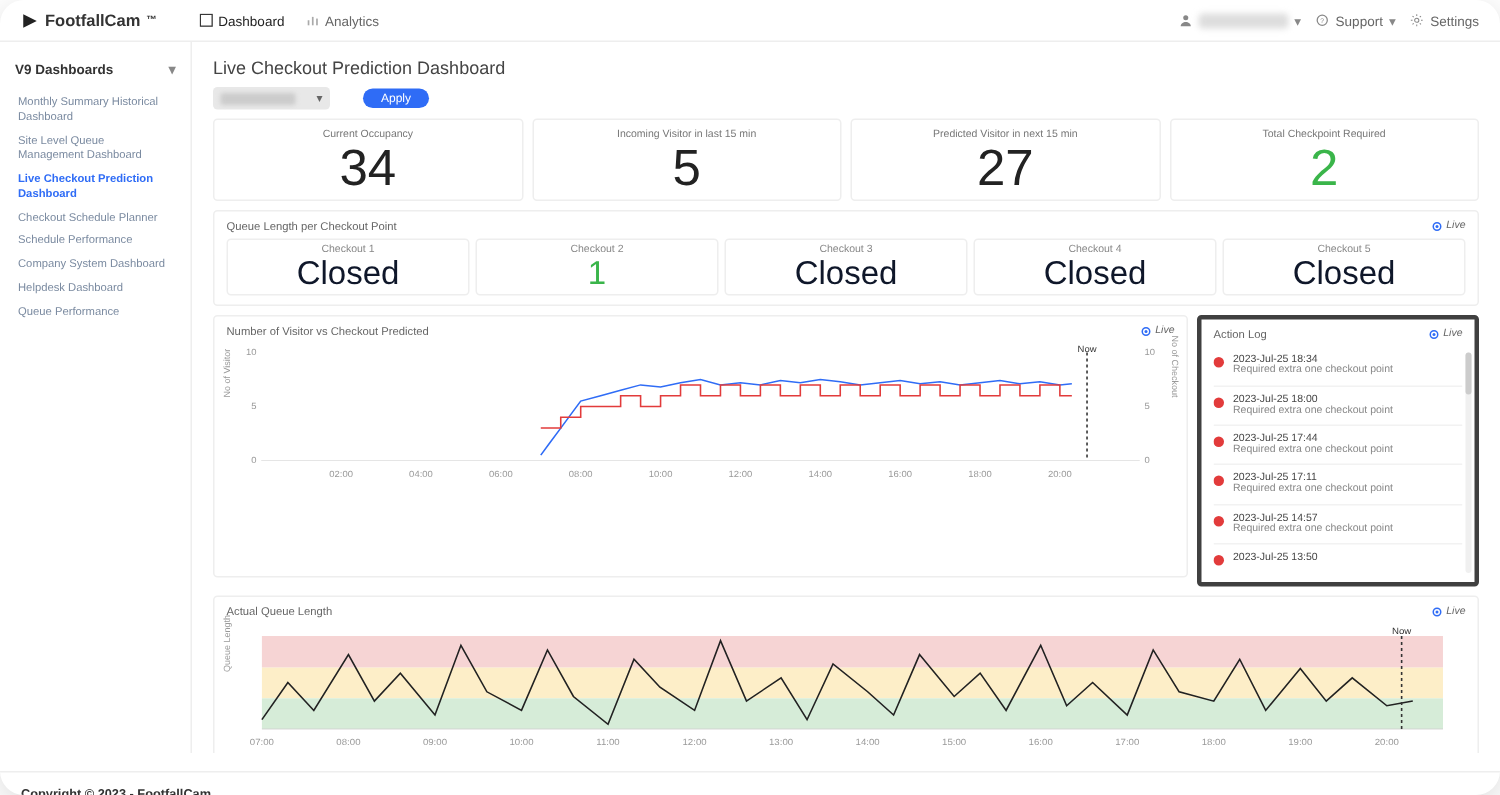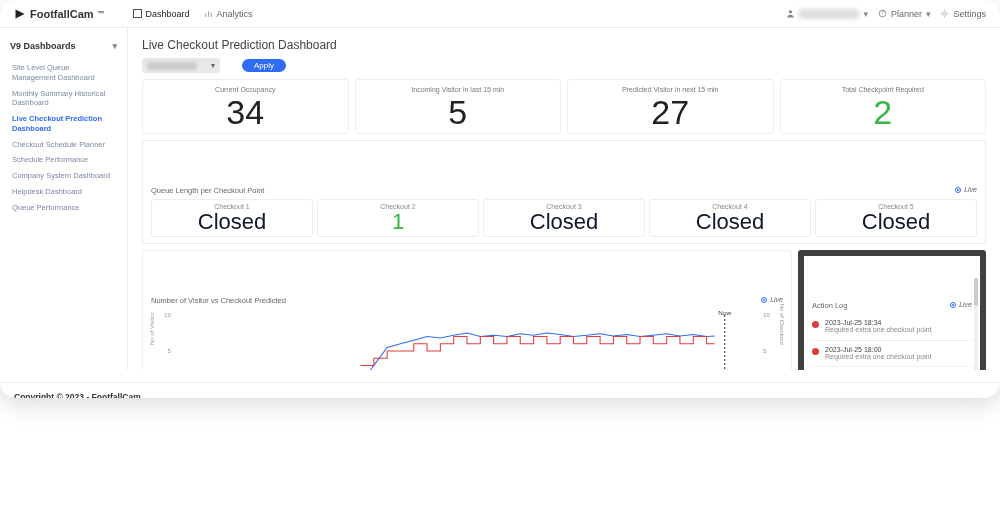--- a/index.html
+++ b/index.html
@@ -1,17 +1,17 @@
 <!DOCTYPE html>
 <html><head>
 <meta charset="utf-8">
 <style>
 * { margin: 0; padding: 0; box-sizing: border-box; }
 body { font-family: -apple-system, BlinkMacSystemFont, "Segoe UI", Arial, sans-serif; background: #fff; width: 1000px; height: 530px; overflow: hidden; font-size: 10px; color: #333; }
-.frame { width: 1000px; height: 398px; background: #fff; border-radius: 16px; box-shadow: 0 6px 24px rgba(0,0,0,0.15); overflow: hidden; position: relative; }
+.frame { width: 1000px; height: 530px; background: #fff; border-radius: 16px; box-shadow: 0 6px 24px rgba(0,0,0,0.15); overflow: hidden; position: relative; }
 
 
 .topbar { height: 28px; display: flex; align-items: center; padding: 0 14px; border-bottom: 1px solid #eee; }
 .brand { display: flex; align-items: center; gap: 4px; font-weight: 700; font-size: 11px; }
 .brand svg { width: 12px; height: 12px; }
 .topnav { display: flex; align-items: flex-start; gap: 14px; margin-left: 28px; font-size: 9px; }
 .topnav-item { display: flex; align-items: center; gap: 4px; color: #666; cursor: pointer; }
 .topnav-item.active { color: #222; }
 .topnav-item svg { width: 9px; height: 9px; }
 .top-right { margin-left: auto; display: flex; align-items: center; gap: 10px; font-size: 9px; color: #666; }
@@ -39,21 +39,21 @@
 
 
 .kpi-row { display: flex; gap: 6px; margin-bottom: 6px; }
 .kpi-card { flex: 1; border: 1px solid #eee; border-radius: 3px; text-align: center; padding: 6px 4px 4px; }
 .kpi-card .label { font-size: 7px; color: #777; margin-bottom: 2px; }
 .kpi-card .value { font-size: 34px; font-weight: 300; color: #222; line-height: 1; }
 .kpi-card .value.green { color: #3ab54a; }
 
 
 .section { border: 1px solid #eee; border-radius: 3px; margin-bottom: 6px; padding: 5px 8px 6px; }
-.section-head { display: flex; justify-content: space-between; align-items: flex-start; font-size: 7.5px; color: #666; margin-bottom: 4px; margin-top: 40px; }
+.section-head { display: flex; justify-content: space-between; align-items: center; font-size: 7.5px; color: #666; margin-bottom: 4px; }
 .live-badge { display: flex; align-items: center; gap: 3px; font-style: italic; font-size: 7px; }
 .live-dot { width: 6px; height: 6px; border: 1px solid #2f6cf6; border-radius: 50%; display: inline-block; position: relative; }
 .live-dot::after { content: ""; position: absolute; inset: 1px; background: #2f6cf6; border-radius: 50%; }
 
 
 .checkout-row { display: flex; gap: 4px; }
 .checkout-card { flex: 1; border: 1px solid #eee; border-radius: 3px; text-align: center; padding: 3px 2px 2px; }
 .checkout-card .ck-label { font-size: 7px; color: #888; }
 .checkout-card .ck-value { font-size: 22px; font-weight: 300; color: #0f172a; line-height: 1.1; }
 .checkout-card .ck-value.green { color: #3ab54a; }
@@ -67,21 +67,21 @@
 .chart1 { position: relative; height: 92px; }
 .y-label-left { position: absolute; left: -2px; top: 50%; transform: rotate(-90deg) translateX(10px); transform-origin: left top; font-size: 6px; color: #999; }
 .y-label-right { position: absolute; right: -2px; top: 50%; transform: rotate(90deg) translateX(-10px); transform-origin: right top; font-size: 6px; color: #999; }
 .now-line { stroke: #333; stroke-width: 1; stroke-dasharray: 2,2; }
 .now-label { font-size: 6px; fill: #333; }
 
 
 .chart2 { position: relative; height: 84px; }
 
 
-.actionlog { border: 6px solid #404040; border-radius: 3px; padding: 5px 8px 6px; position: relative; }
+.actionlog { border: 3px solid #404040; border-radius: 3px; padding: 5px 8px 6px; position: relative; }
 .actionlog .list { overflow-y: auto; max-height: 190px; }
 .action-item { display: flex; gap: 6px; padding: 5px 0; border-bottom: 1px solid #f2f2f2; }
 .action-item:last-child { border-bottom: none; }
 .red-dot { width: 7px; height: 7px; background: #e23b3b; border-radius: 50%; flex-shrink: 0; margin-top: 2px; }
 .action-text .ts { font-size: 7px; color: #444; }
 .action-text .msg { font-size: 7px; color: #888; line-height: 1.2; }
 .scroll-track { position: absolute; right: 2px; top: 22px; bottom: 6px; width: 4px; background: #f0f0f0; border-radius: 2px; }
 .scroll-thumb { position: absolute; top: 0; width: 4px; height: 28px; background: #ccc; border-radius: 2px; }
 
 
@@ -125,43 +125,43 @@
             <path d="M2 15c0-3 3-5 6-5s6 2 6 5" fill="#888"></path>
           </svg>
         <div class="user-blur"></div>
         <span class="chevron">▾</span>
       </div>
       <div class="topnav-item">
         <svg viewBox="0 0 16 16" width="9" height="9">
             <circle cx="8" cy="8" r="6" fill="none" stroke="#888" stroke-width="1.5"></circle>
             <text x="8" y="11" text-anchor="middle" font-size="8" fill="#888">?</text>
           </svg>
-        <span>Planner</span>
+        <span>Support</span>
         <span class="chevron">▾</span>
       </div>
       <div class="topnav-item">
         <svg viewBox="0 0 16 16" width="9" height="9">
             <circle cx="8" cy="8" r="2.5" fill="none" stroke="#888" stroke-width="1.2"></circle>
             <path d="M8 1v2M8 13v2M1 8h2M13 8h2M3 3l1.4 1.4M11.6 11.6L13 13M13 3l-1.4 1.4M4.4 11.6L3 13" stroke="#888" stroke-width="1.2"></path>
           </svg>
         <span>Settings</span>
       </div>
     </div>
   </div>
 
   <div class="body">
 
     <div class="sidebar">
       <div class="sidebar-title">
         <span>V9 Dashboards</span>
         <span class="chevron">▾</span>
       </div>
       <ul class="sidebar-list" id="sidebar-list">
+          <li>Monthly Summary Historical Dashboard</li>
           <li>Site Level Queue Management Dashboard</li>
-          <li>Monthly Summary Historical Dashboard</li>
           <li class="active">Live Checkout Prediction Dashboard</li>
           <li>Checkout Schedule Planner</li>
           <li>Schedule Performance</li>
           <li>Company System Dashboard</li>
           <li>Helpdesk Dashboard</li>
           <li>Queue Performance</li>
         </ul>
     </div>
 
     <div class="main">

